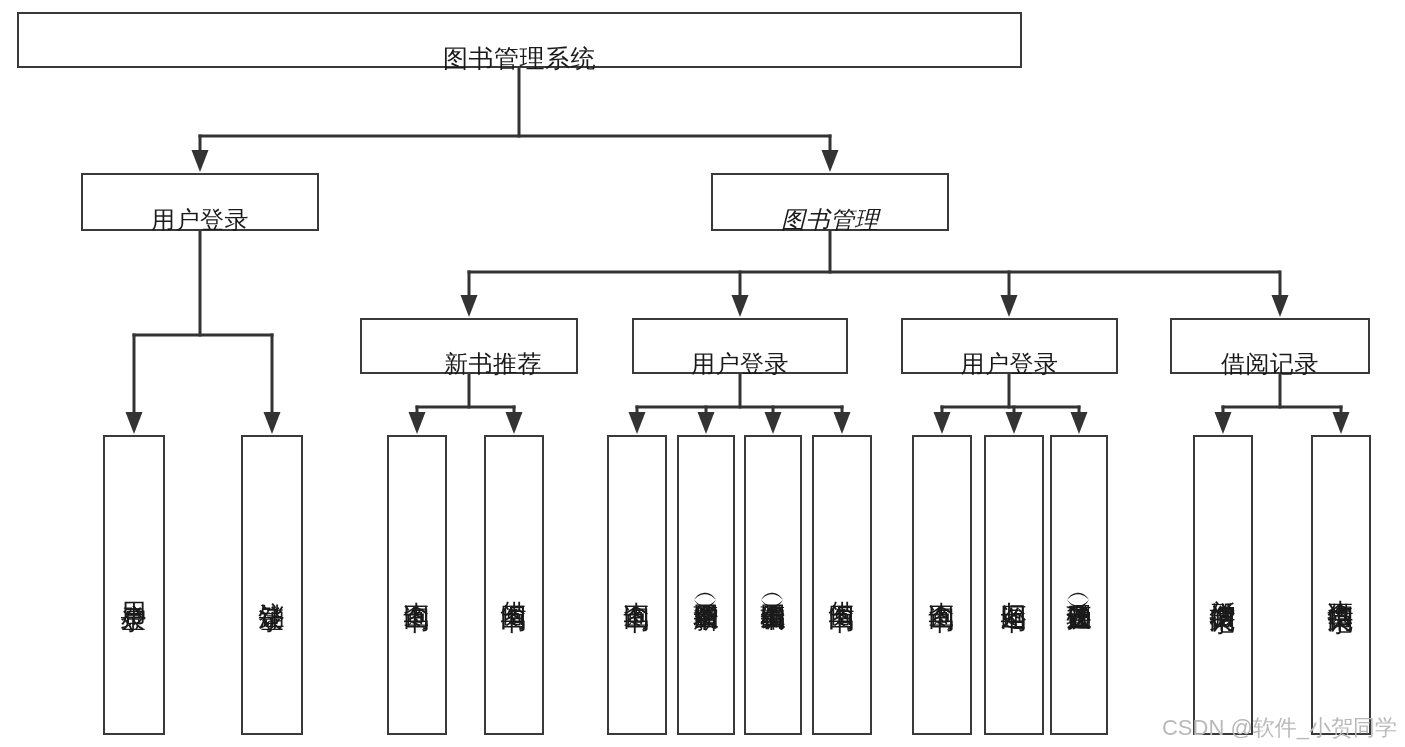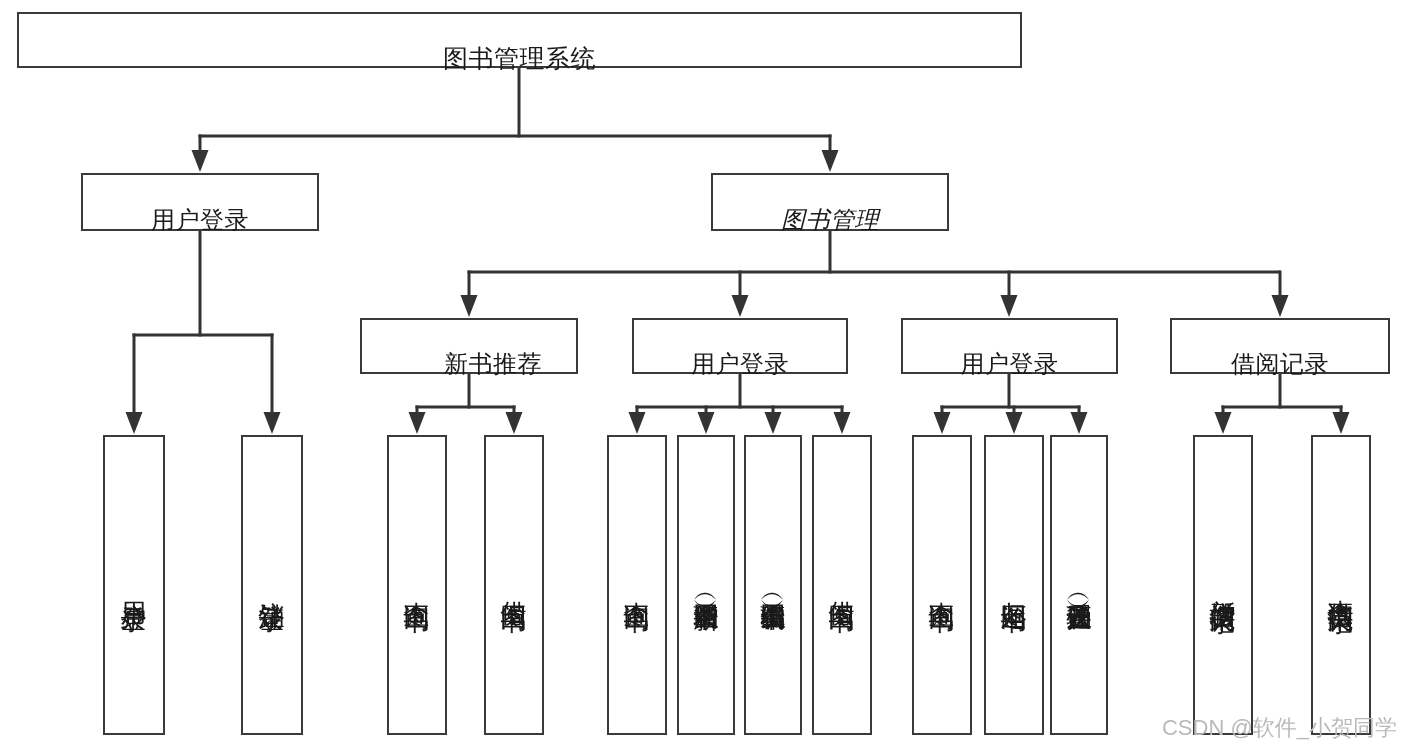--- a/index.html
+++ b/index.html
@@ -154,21 +154,21 @@
       </div>
       <div class="node horiz" style="left: 360px; top: 318px; width: 218px; height: 56px; padding-left: 48px;">
         <span class="node-label">新书推荐</span>
       </div>
       <div class="node horiz" style="left: 632px; top: 318px; width: 216px; height: 56px;">
         <span class="node-label">用户登录</span>
       </div>
       <div class="node horiz" style="left: 901px; top: 318px; width: 217px; height: 56px;">
         <span class="node-label">用户登录</span>
       </div>
-      <div class="node horiz" style="left: 1170px; top: 318px; width: 220px; height: 56px;">
+      <div class="node horiz" style="left: 1170px; top: 318px; width: 200px; height: 56px;">
         <span class="node-label">借阅记录</span>
       </div>
       <div class="node vert" style="left: 103px; top: 435px; width: 62px; height: 300px;">
         <span class="node-label">用户登录</span>
       </div>
       <div class="node vert" style="left: 241px; top: 435px; width: 62px; height: 300px;">
         <span class="node-label">注销登录</span>
       </div>
       <div class="node vert" style="left: 387px; top: 435px; width: 60px; height: 300px;">
         <span class="node-label">查询图书</span>

